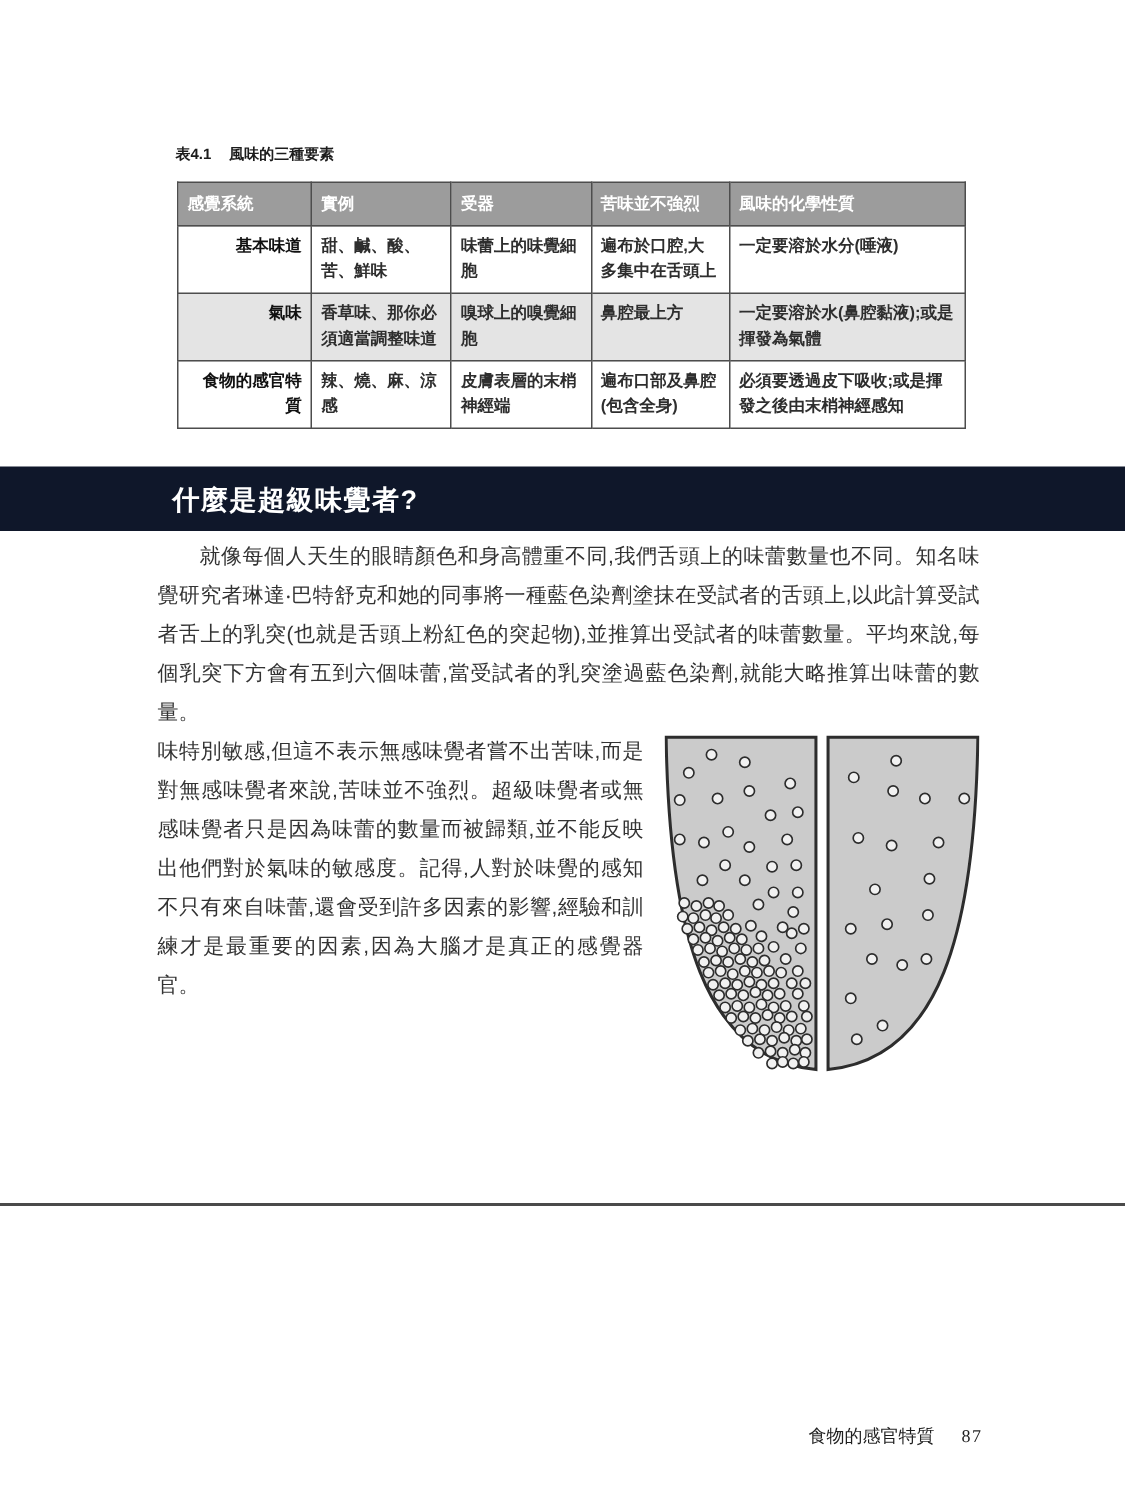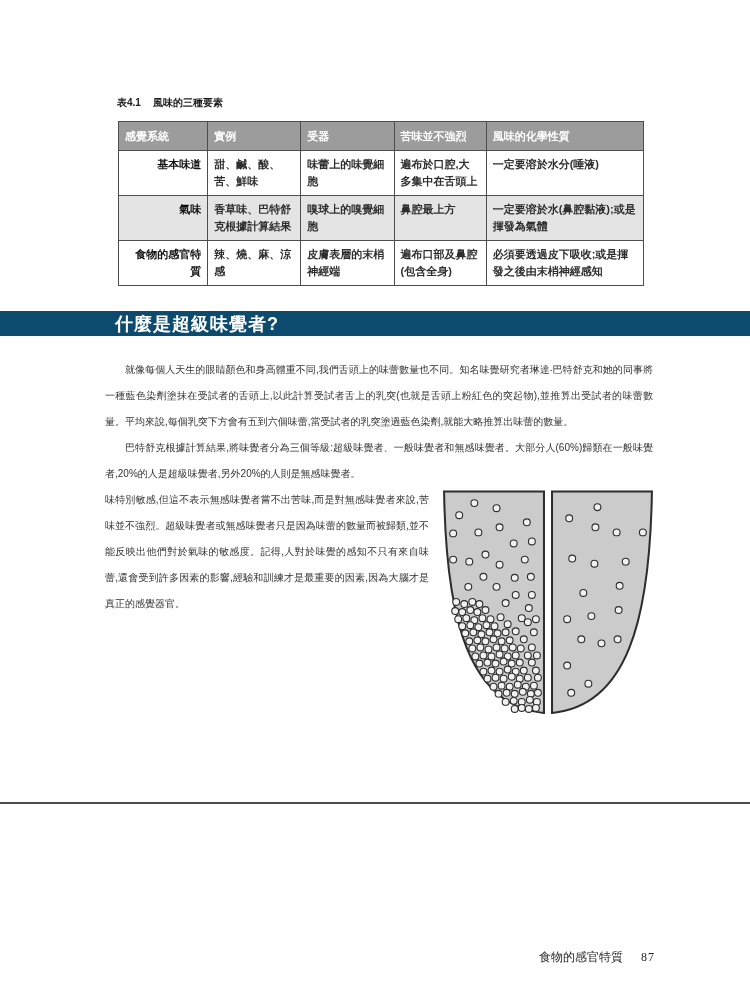--- a/index.html
+++ b/index.html
@@ -34,31 +34,31 @@
     background:#9c9c9c;color:#ffffff;font-weight:bold;
     height:18px;vertical-align:middle;
   }
   .tbl tbody tr{height:43px;}
   .tbl tbody tr.alt td{background:#e4e4e4;}
   .tbl td.rowhead{font-weight:bold;color:#111111;text-align:right;}
   .c1{width:89px;} .c2{width:93px;} .c3{width:93px;} .c4{width:92px;} .c5{width:157px;}
 
   
   .banner{
-    position:absolute;top:311px;left:0;width:750px;height:25px;
-    background:#0c4a6e;color:#ffffff;
+    position:absolute;top:311px;left:0;width:750px;height:43px;
+    background:#0f172a;color:#ffffff;
     display:flex;align-items:center;
     padding-left:115px;box-sizing:border-box;
     font-size:18px;font-weight:bold;letter-spacing:1px;
   }
 
   
   .content{
     position:absolute;top:357px;left:105px;width:548px;
-    font-size:10px;line-height:26px;
+    font-size:14px;line-height:26px;
     text-align:justify;
     color:#333333;
   }
   .content p{margin:0;text-indent:2em;}
   .content .cont{margin:0;text-indent:0;}
 
   
   .fig{
     float:right;
     width:210px;height:225px;
@@ -107,42 +107,41 @@
     <tbody>
         <tr>
           <td class="rowhead">基本味道</td>
           <td>甜、鹹、酸、苦、鮮味</td>
           <td>味蕾上的味覺細胞</td>
           <td>遍布於口腔,大多集中在舌頭上</td>
           <td>一定要溶於水分(唾液)</td>
         </tr>
         <tr class="alt">
           <td class="rowhead">氣味</td>
-          <td>香草味、巴特舒克根據計算結果</td>
+          <td>香草味、那你必須適當調整味道</td>
           <td>嗅球上的嗅覺細胞</td>
           <td>鼻腔最上方</td>
           <td>一定要溶於水(鼻腔黏液);或是揮發為氣體</td>
         </tr>
         <tr>
           <td class="rowhead">食物的感官特質</td>
           <td>辣、燒、麻、涼感</td>
           <td>皮膚表層的末梢神經端</td>
           <td>遍布口部及鼻腔(包含全身)</td>
           <td>必須要透過皮下吸收;或是揮發之後由末梢神經感知</td>
         </tr>
       </tbody>
   </table>
 
   <div class="banner">
     <span>什麼是超級味覺者?</span>
   </div>
 
   <div class="content">
     <p>就像每個人天生的眼睛顏色和身高體重不同,我們舌頭上的味蕾數量也不同。知名味覺研究者琳達‧巴特舒克和她的同事將一種藍色染劑塗抹在受試者的舌頭上,以此計算受試者舌上的乳突(也就是舌頭上粉紅色的突起物),並推算出受試者的味蕾數量。平均來說,每個乳突下方會有五到六個味蕾,當受試者的乳突塗過藍色染劑,就能大略推算出味蕾的數量。</p>
-    <p>巴特舒克根據計算結果,將味覺者分為三個等級:超級味覺者、一般味覺者和無感味覺者。大部分人(60%)歸類在一般味覺者,20%的人是超級味覺者,另外20%的人則是無感味覺者。</p>
     <div class="cont">
       <span class="fig">
         <svg viewBox="0 0 208 223" width="210" height="225" xmlns="http://www.w3.org/2000/svg">
           <g>
             <path d="M1,1.5 L100,1.5 L100,221 C26,214 3,130 1,1.5 Z" fill="#cbcbcb" stroke="#2d2d2d" stroke-width="2"></path>
             <g id="dots-left">
                 <circle cx="31" cy="13" r="3.4" fill="#f1f1f1" stroke="#2d2d2d" stroke-width="1.1"></circle>
                 <circle cx="53" cy="18" r="3.4" fill="#f1f1f1" stroke="#2d2d2d" stroke-width="1.1"></circle>
                 <circle cx="16" cy="25" r="3.4" fill="#f1f1f1" stroke="#2d2d2d" stroke-width="1.1"></circle>
                 <circle cx="83" cy="32" r="3.4" fill="#f1f1f1" stroke="#2d2d2d" stroke-width="1.1"></circle>

